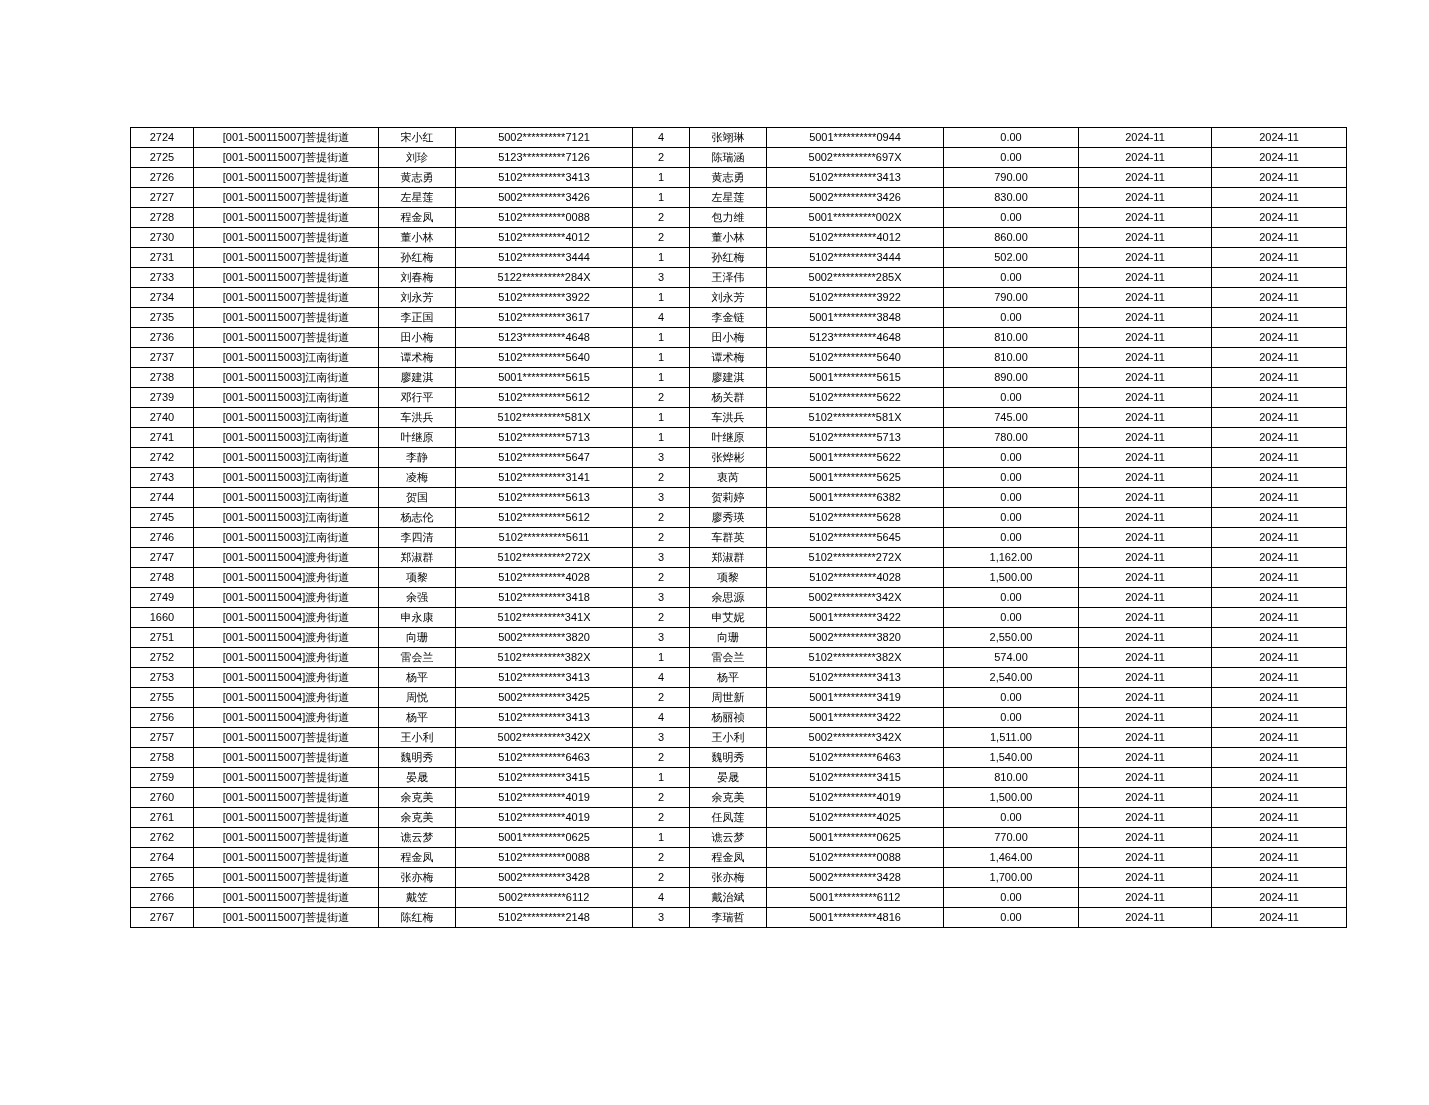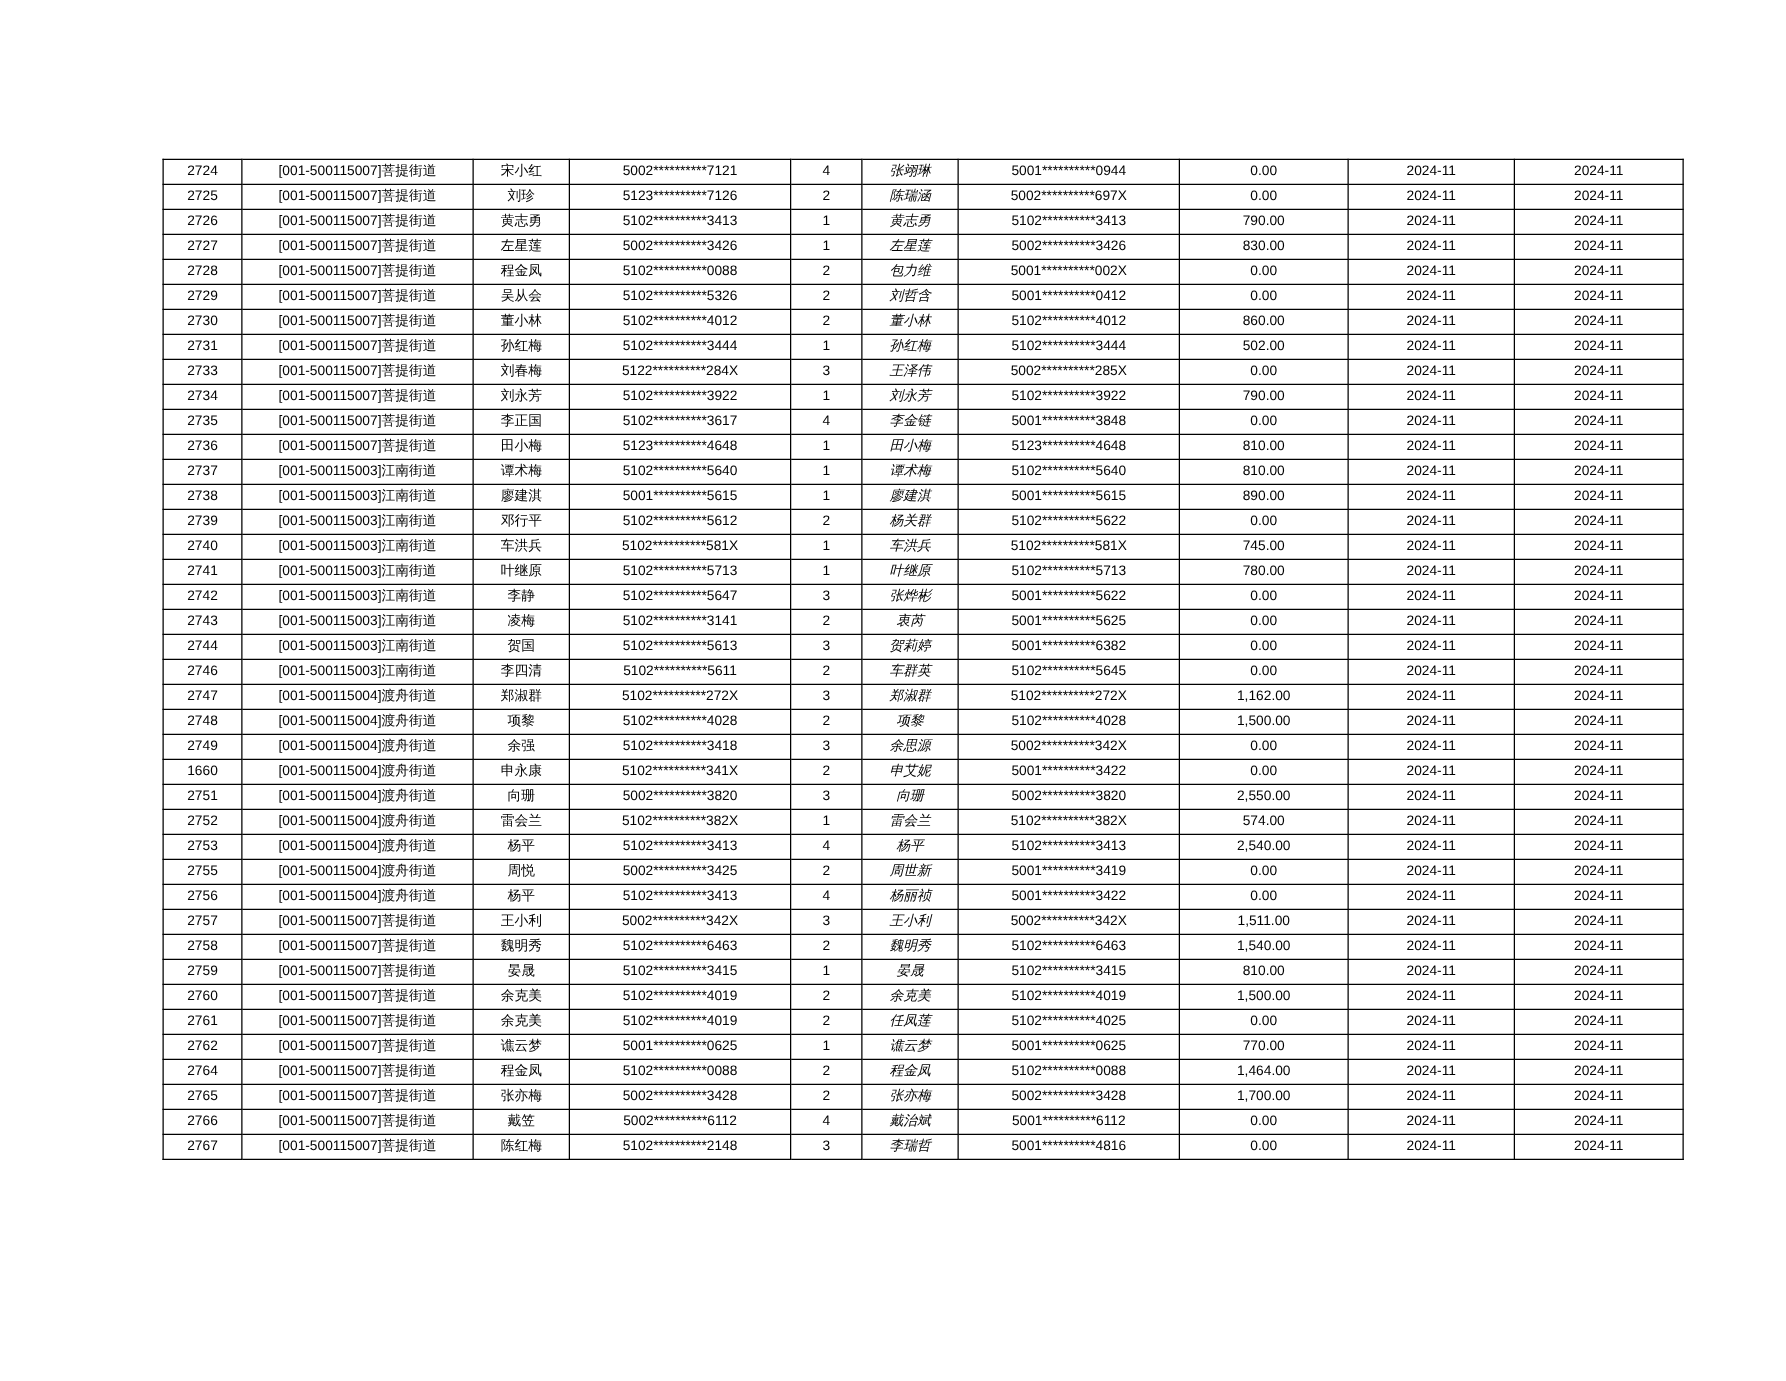--- a/index.html
+++ b/index.html
@@ -40,21 +40,21 @@
     vertical-align: middle;
     white-space: nowrap;
     overflow: hidden;
     line-height: 17px;
   }
   td.c-seq      { width: 58px; }
   td.c-org      { width: 180px; text-align: left; padding-left: 6px; }
   td.c-name     { width: 72px; }
   td.c-id       { width: 172px; }
   td.c-num      { width: 52px; }
-  td.c-name2    { width: 72px; font-style: italic; }
+  td.c-name2    { width: 72px; }
   td.c-id2      { width: 172px; }
   td.c-amount   { width: 130px; }
   td.c-date1    { width: 128px; }
   td.c-date2    { width: 130px; }
 </style>
 </head>
 <body>
 
 <div class="page">
   <div class="table-wrap">
@@ -114,32 +114,20 @@
             <td class="c-name">程金凤</td>
             <td class="c-id">5102**********0088</td>
             <td class="c-num">2</td>
             <td class="c-name2">包力维</td>
             <td class="c-id2">5001**********002X</td>
             <td class="c-amount">0.00</td>
             <td class="c-date1">2024-11</td>
             <td class="c-date2">2024-11</td>
           </tr>
           <tr>
-            <td class="c-seq">2729</td>
-            <td class="c-org">[001-500115007]菩提街道</td>
-            <td class="c-name">吴从会</td>
-            <td class="c-id">5102**********5326</td>
-            <td class="c-num">2</td>
-            <td class="c-name2">刘哲含</td>
-            <td class="c-id2">5001**********0412</td>
-            <td class="c-amount">0.00</td>
-            <td class="c-date1">2024-11</td>
-            <td class="c-date2">2024-11</td>
-          </tr>
-          <tr>
             <td class="c-seq">2730</td>
             <td class="c-org">[001-500115007]菩提街道</td>
             <td class="c-name">董小林</td>
             <td class="c-id">5102**********4012</td>
             <td class="c-num">2</td>
             <td class="c-name2">董小林</td>
             <td class="c-id2">5102**********4012</td>
             <td class="c-amount">860.00</td>
             <td class="c-date1">2024-11</td>
             <td class="c-date2">2024-11</td>
@@ -289,20 +277,32 @@
             <td class="c-date2">2024-11</td>
           </tr>
           <tr>
             <td class="c-seq">2744</td>
             <td class="c-org">[001-500115003]江南街道</td>
             <td class="c-name">贺国</td>
             <td class="c-id">5102**********5613</td>
             <td class="c-num">3</td>
             <td class="c-name2">贺莉婷</td>
             <td class="c-id2">5001**********6382</td>
+            <td class="c-amount">0.00</td>
+            <td class="c-date1">2024-11</td>
+            <td class="c-date2">2024-11</td>
+          </tr>
+          <tr>
+            <td class="c-seq">2745</td>
+            <td class="c-org">[001-500115003]江南街道</td>
+            <td class="c-name">杨志伦</td>
+            <td class="c-id">5102**********5612</td>
+            <td class="c-num">2</td>
+            <td class="c-name2">廖秀瑛</td>
+            <td class="c-id2">5102**********5628</td>
             <td class="c-amount">0.00</td>
             <td class="c-date1">2024-11</td>
             <td class="c-date2">2024-11</td>
           </tr>
           <tr>
             <td class="c-seq">2746</td>
             <td class="c-org">[001-500115003]江南街道</td>
             <td class="c-name">李四清</td>
             <td class="c-id">5102**********5611</td>
             <td class="c-num">2</td>

